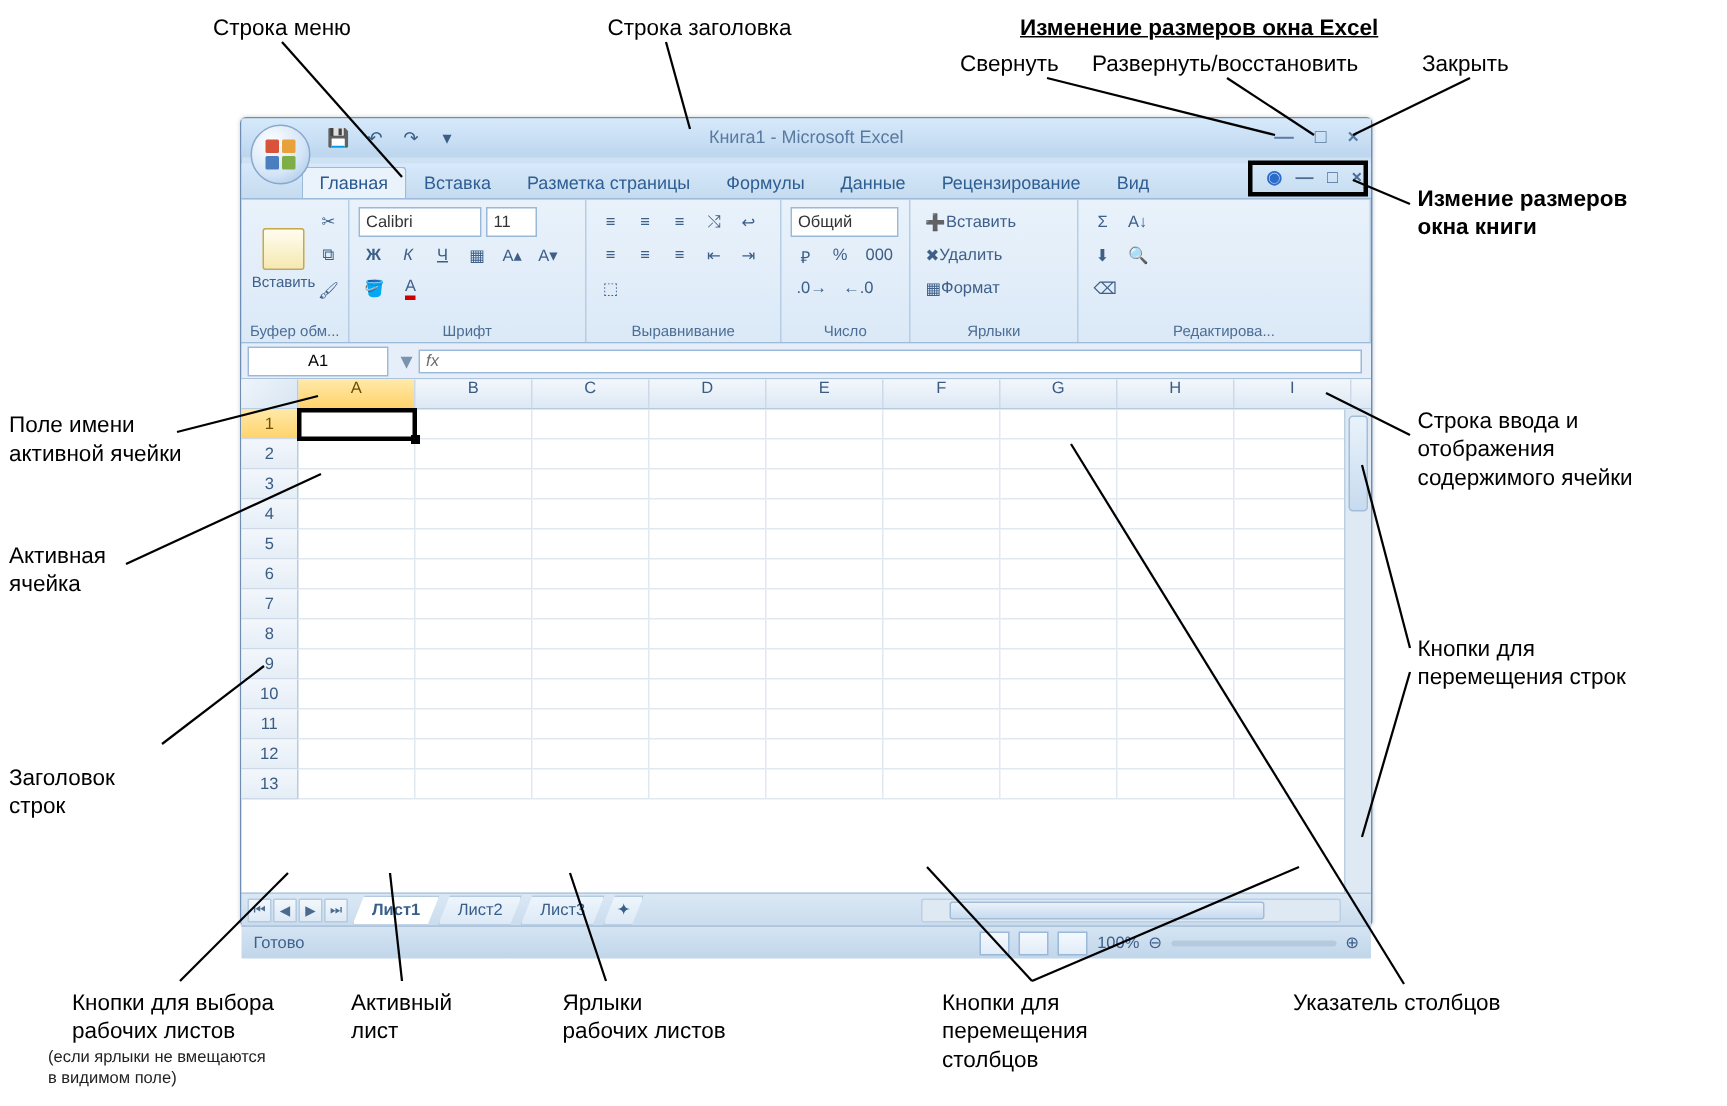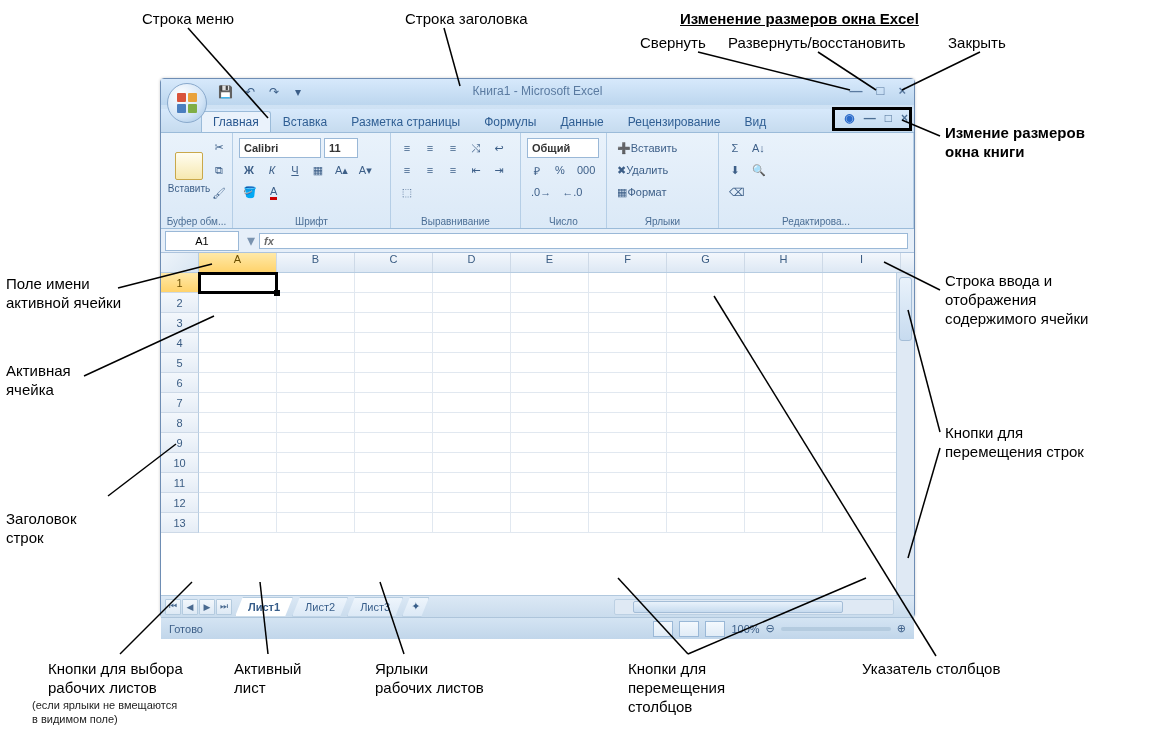--- a/index.html
+++ b/index.html
@@ -95,30 +95,30 @@
   .rgroup .glabel{
     position:absolute; bottom:1px; left:0; right:0;
     text-align:center; font-size:10px; color:#4b6e95;
     white-space:nowrap; overflow:hidden;
   }
   .rrow { display:flex; align-items:center; gap:3px; height:22px;}
   .rbtn { height:20px; min-width:20px; padding:0 3px;
     display:flex; align-items:center; justify-content:center;
     font-size:11px; color:#3d5f88;
     border:1px solid transparent; border-radius:2px;}
-  .combo { height:20px; border:1px solid #9ab8d7; background:#fff; display:flex; align-items:center; padding:0 4px; font-size:11px; color:#333;font-weight:bold;}
+  .combo { height:20px; border:1px solid #9ab8d7; background:#fff; display:flex; align-items:center; padding:0 4px; font-size:11px; color:#333;}
   .bigbtn { width:44px; height:72px; display:flex; flex-direction:column; align-items:center; justify-content:center; font-size:10px; color:#3d5f88; gap:3px;}
   .bigbtn .ico { width:28px; height:28px; background:linear-gradient(#fffdf0,#f6e8b0); border:1px solid #c9a84a; border-radius:2px;}
 
   .fbar {
     height:24px; background:#e6eff9; border-bottom:1px solid #acc3dd;
     display:flex; align-items:center;
   }
-  .namebox { width:74px; height:20px; margin:0 4px; border:1px solid #9ab8d7; background:#fff; display:flex; align-items:center; justify-content:center; font-size:11px;}
-  .fxarea { flex:1; height:16px; margin-right:6px; border:1px solid #9ab8d7; background:#fff; display:flex; align-items:center; padding-left:4px; font-size:11px; color:#555;font-weight:bold;}
+  .namebox { width:94px; height:20px; margin:0 4px; border:1px solid #9ab8d7; background:#fff; display:flex; align-items:center; justify-content:center; font-size:11px;}
+  .fxarea { flex:1; height:16px; margin-right:6px; border:1px solid #9ab8d7; background:#fff; display:flex; align-items:center; padding-left:4px; font-size:11px; color:#555;}
   .fx-ico{font-style:italic; margin-right:8px; color:#6c6c6c;}
 
   .sheet-area { position:relative; flex:1; background:#fff;}
   .chdr { height:20px; display:flex; background:linear-gradient(#f3f7fc,#dde8f4); border-bottom:1px solid #b6cce1;}
   .corner { width:38px; border-right:1px solid #b6cce1; background:linear-gradient(135deg,#eef4fa,#d8e5f2);}
   .ch { flex:0 0 78px; text-align:center; font-size:11px; color:#3a5c83; border-right:1px solid #cca; border-right-color:#cdd9e7;}
   .ch.sel { background:linear-gradient(#ffe9a8,#ffd36c); color:#6b4e00;}
   .grid { display:flex;}
   .rhdr { width:38px;}
   .rh { height:20px; border-bottom:1px solid #cdd9e7; border-right:1px solid #b6cce1; background:linear-gradient(#f3f7fc,#e5edf6); text-align:center; font-size:11px; color:#3a5c83; line-height:20px;}

